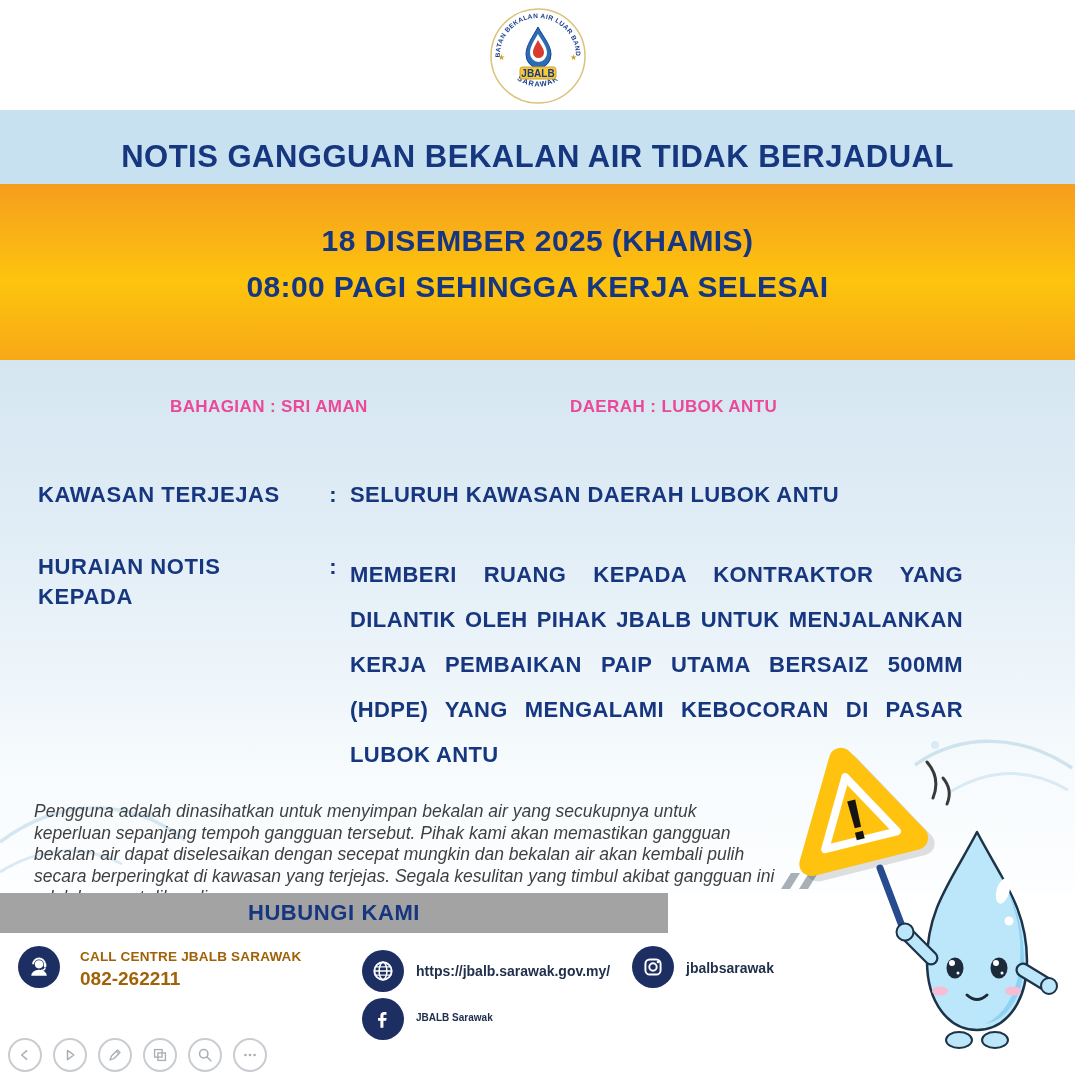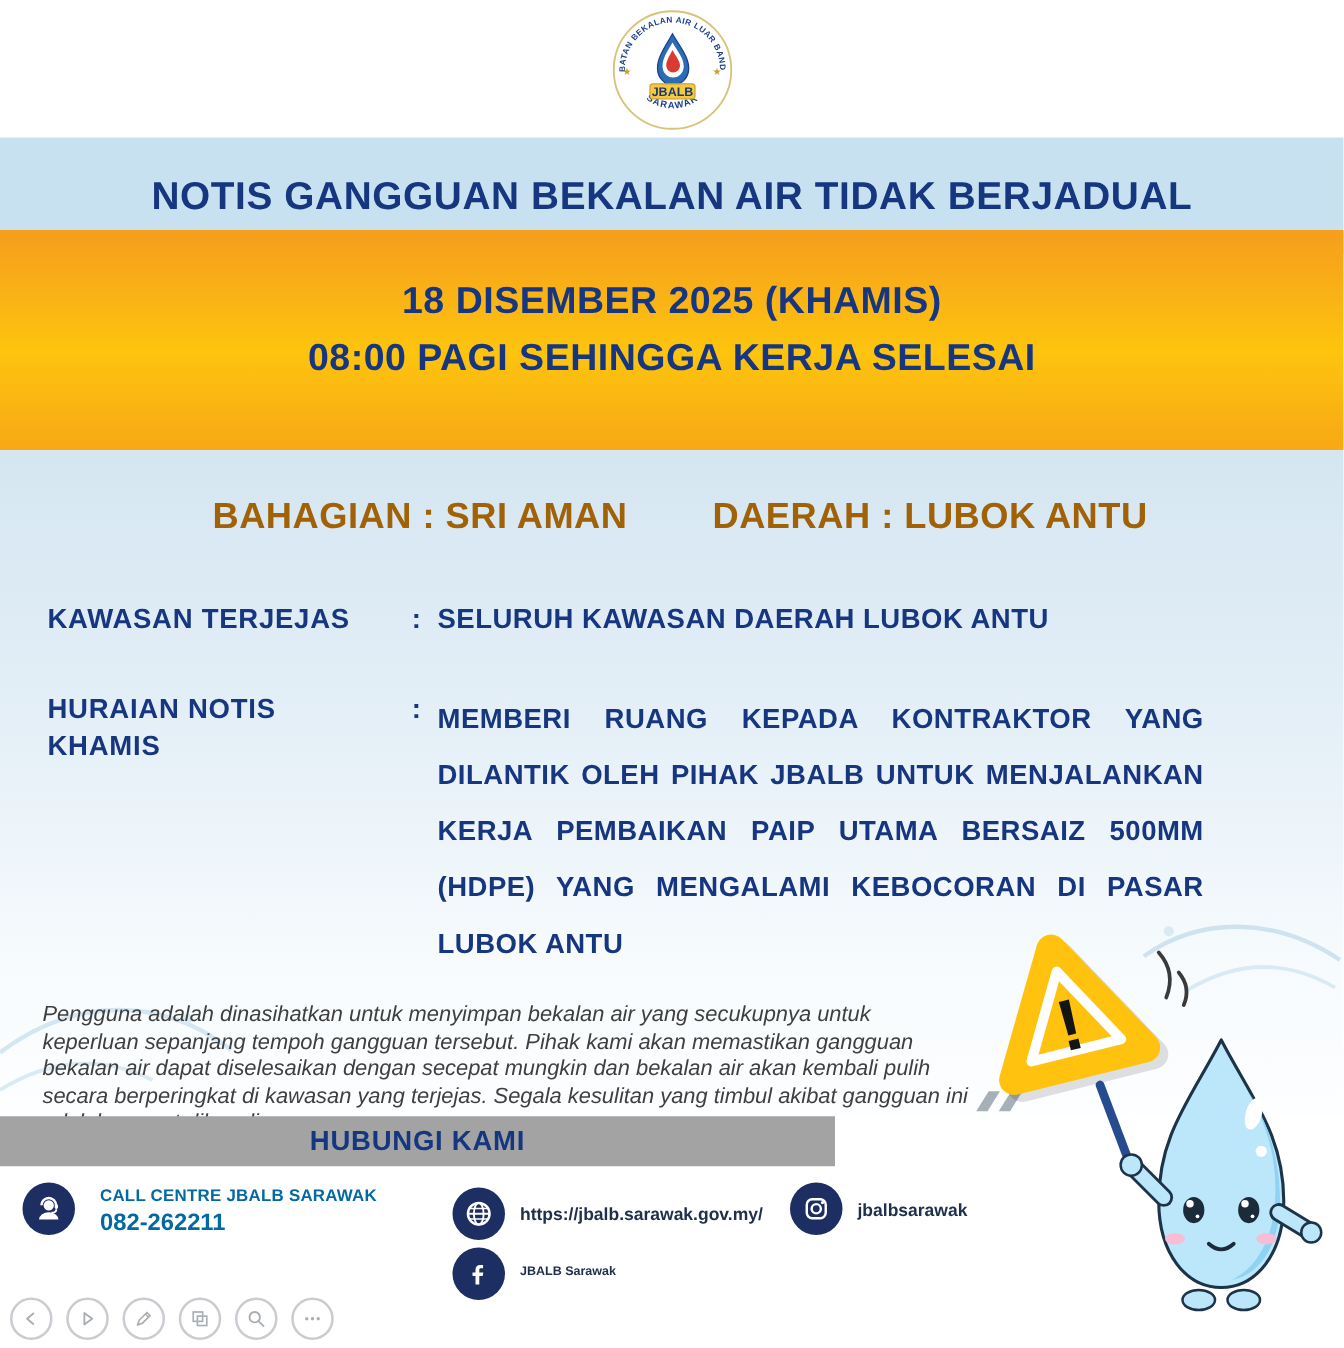--- a/index.html
+++ b/index.html
@@ -14,21 +14,21 @@
   .schedule-band{position:absolute;top:184px;left:0;right:0;height:176px;
                  background:linear-gradient(180deg,#f69d1e 0%,#fdc40e 55%,#f8a816 100%);
                  display:flex;flex-direction:column;align-items:center;justify-content:center;
                  gap:12px;padding-bottom:17px;box-sizing:border-box;z-index:2;}
   .schedule-band .sline{color:#16367f;font-weight:700;font-size:30px;letter-spacing:.4px;}
   .content-bg{position:absolute;top:360px;left:0;right:0;height:533px;
               background:linear-gradient(180deg,#d5e6f1 0%,#e4eff7 40%,#f7fbfd 78%,#fdfeff 100%);}
 
   
   .region{position:absolute;top:397px;left:0;right:0;height:34px;z-index:2;
-          color:#a16207;font-weight:700;font-size:29px;letter-spacing:.4px;}
+          color:#ec4899;font-weight:700;font-size:17px;letter-spacing:.4px;}
   .region .bahagian{position:absolute;left:170px;}
   .region .daerah{position:absolute;left:570px;}
 
   
   .details{position:absolute;top:480px;left:38px;width:925px;z-index:2;
            display:grid;grid-template-columns:278px 34px 1fr;row-gap:42px;
            color:#16367f;font-weight:700;}
   .details .lbl{font-size:22px;line-height:30px;letter-spacing:.6px;}
   .details .sep{font-size:22px;line-height:30px;text-align:center;}
   .details .val{font-size:22px;line-height:30px;letter-spacing:.4px;}
@@ -44,21 +44,21 @@
   .contact-band .heading{font-size:22px;font-weight:700;color:#16367f;letter-spacing:.6px;}
   .band-slash{position:absolute;top:0;height:40px;width:13px;background:#ffffff;
               transform:skewX(-32deg);}
   .gray-slash{position:absolute;top:873px;width:9px;height:16px;background:#a7b0b6;
               transform:skewX(-32deg);z-index:2;}
 
   
   .cicon{position:absolute;width:42px;height:42px;border-radius:50%;background:#1d2e63;
          display:flex;align-items:center;justify-content:center;z-index:2;}
   .ctext{position:absolute;z-index:2;font-weight:700;}
-  .call-block{left:80px;top:949px;color:#0369a1;}
+  .call-block{left:80px;top:949px;color:#a16207;}
   .call-block .l1{font-size:13.5px;letter-spacing:.2px;}
   .call-block .l2{font-size:19px;margin-top:4px;}
   .website-text{left:416px;top:963px;font-size:14px;color:#20304c;}
   .fb-text{left:416px;top:1012px;font-size:10px;color:#20304c;}
   .ig-text{left:686px;top:960px;font-size:14px;color:#20304c;}
 
   
   .logo{position:absolute;top:7px;left:50%;transform:translateX(-50%);width:98px;height:98px;z-index:2;}
   .mascot{position:absolute;left:755px;top:728px;z-index:3;}
   .decor{position:absolute;inset:0;z-index:1;pointer-events:none;}
@@ -121,21 +121,21 @@
   <div class="region">
     <span class="bahagian">BAHAGIAN : SRI AMAN</span>
     <span class="daerah">DAERAH : LUBOK ANTU</span>
   </div>
 
   <div class="details">
     <div class="lbl">KAWASAN TERJEJAS</div>
     <div class="sep">:</div>
     <div class="val">SELURUH KAWASAN DAERAH LUBOK ANTU</div>
 
-    <div class="lbl">HURAIAN NOTIS KHAMIS</div>
+    <div class="lbl">HURAIAN NOTIS KEPADA</div>
     <div class="sep">:</div>
     <div class="val multi">MEMBERI RUANG KEPADA KONTRAKTOR YANG DILANTIK OLEH PIHAK JBALB UNTUK MENJALANKAN KERJA PEMBAIKAN PAIP UTAMA BERSAIZ 500MM (HDPE) YANG MENGALAMI KEBOCORAN DI PASAR LUBOK ANTU</div>
   </div>
 
   <p class="advisory">Pengguna adalah dinasihatkan untuk menyimpan bekalan air yang secukupnya untuk keperluan sepanjang tempoh gangguan tersebut. Pihak kami akan memastikan gangguan bekalan air dapat diselesaikan dengan secepat mungkin dan bekalan air akan kembali pulih secara berperingkat di kawasan yang terjejas. Segala kesulitan yang timbul akibat gangguan ini adalah sangat dikesali.</p>
 
   <div class="gray-slash" style="left:786px;"></div>
   <div class="gray-slash" style="left:804px;"></div>
 
   <div class="contact-band">

